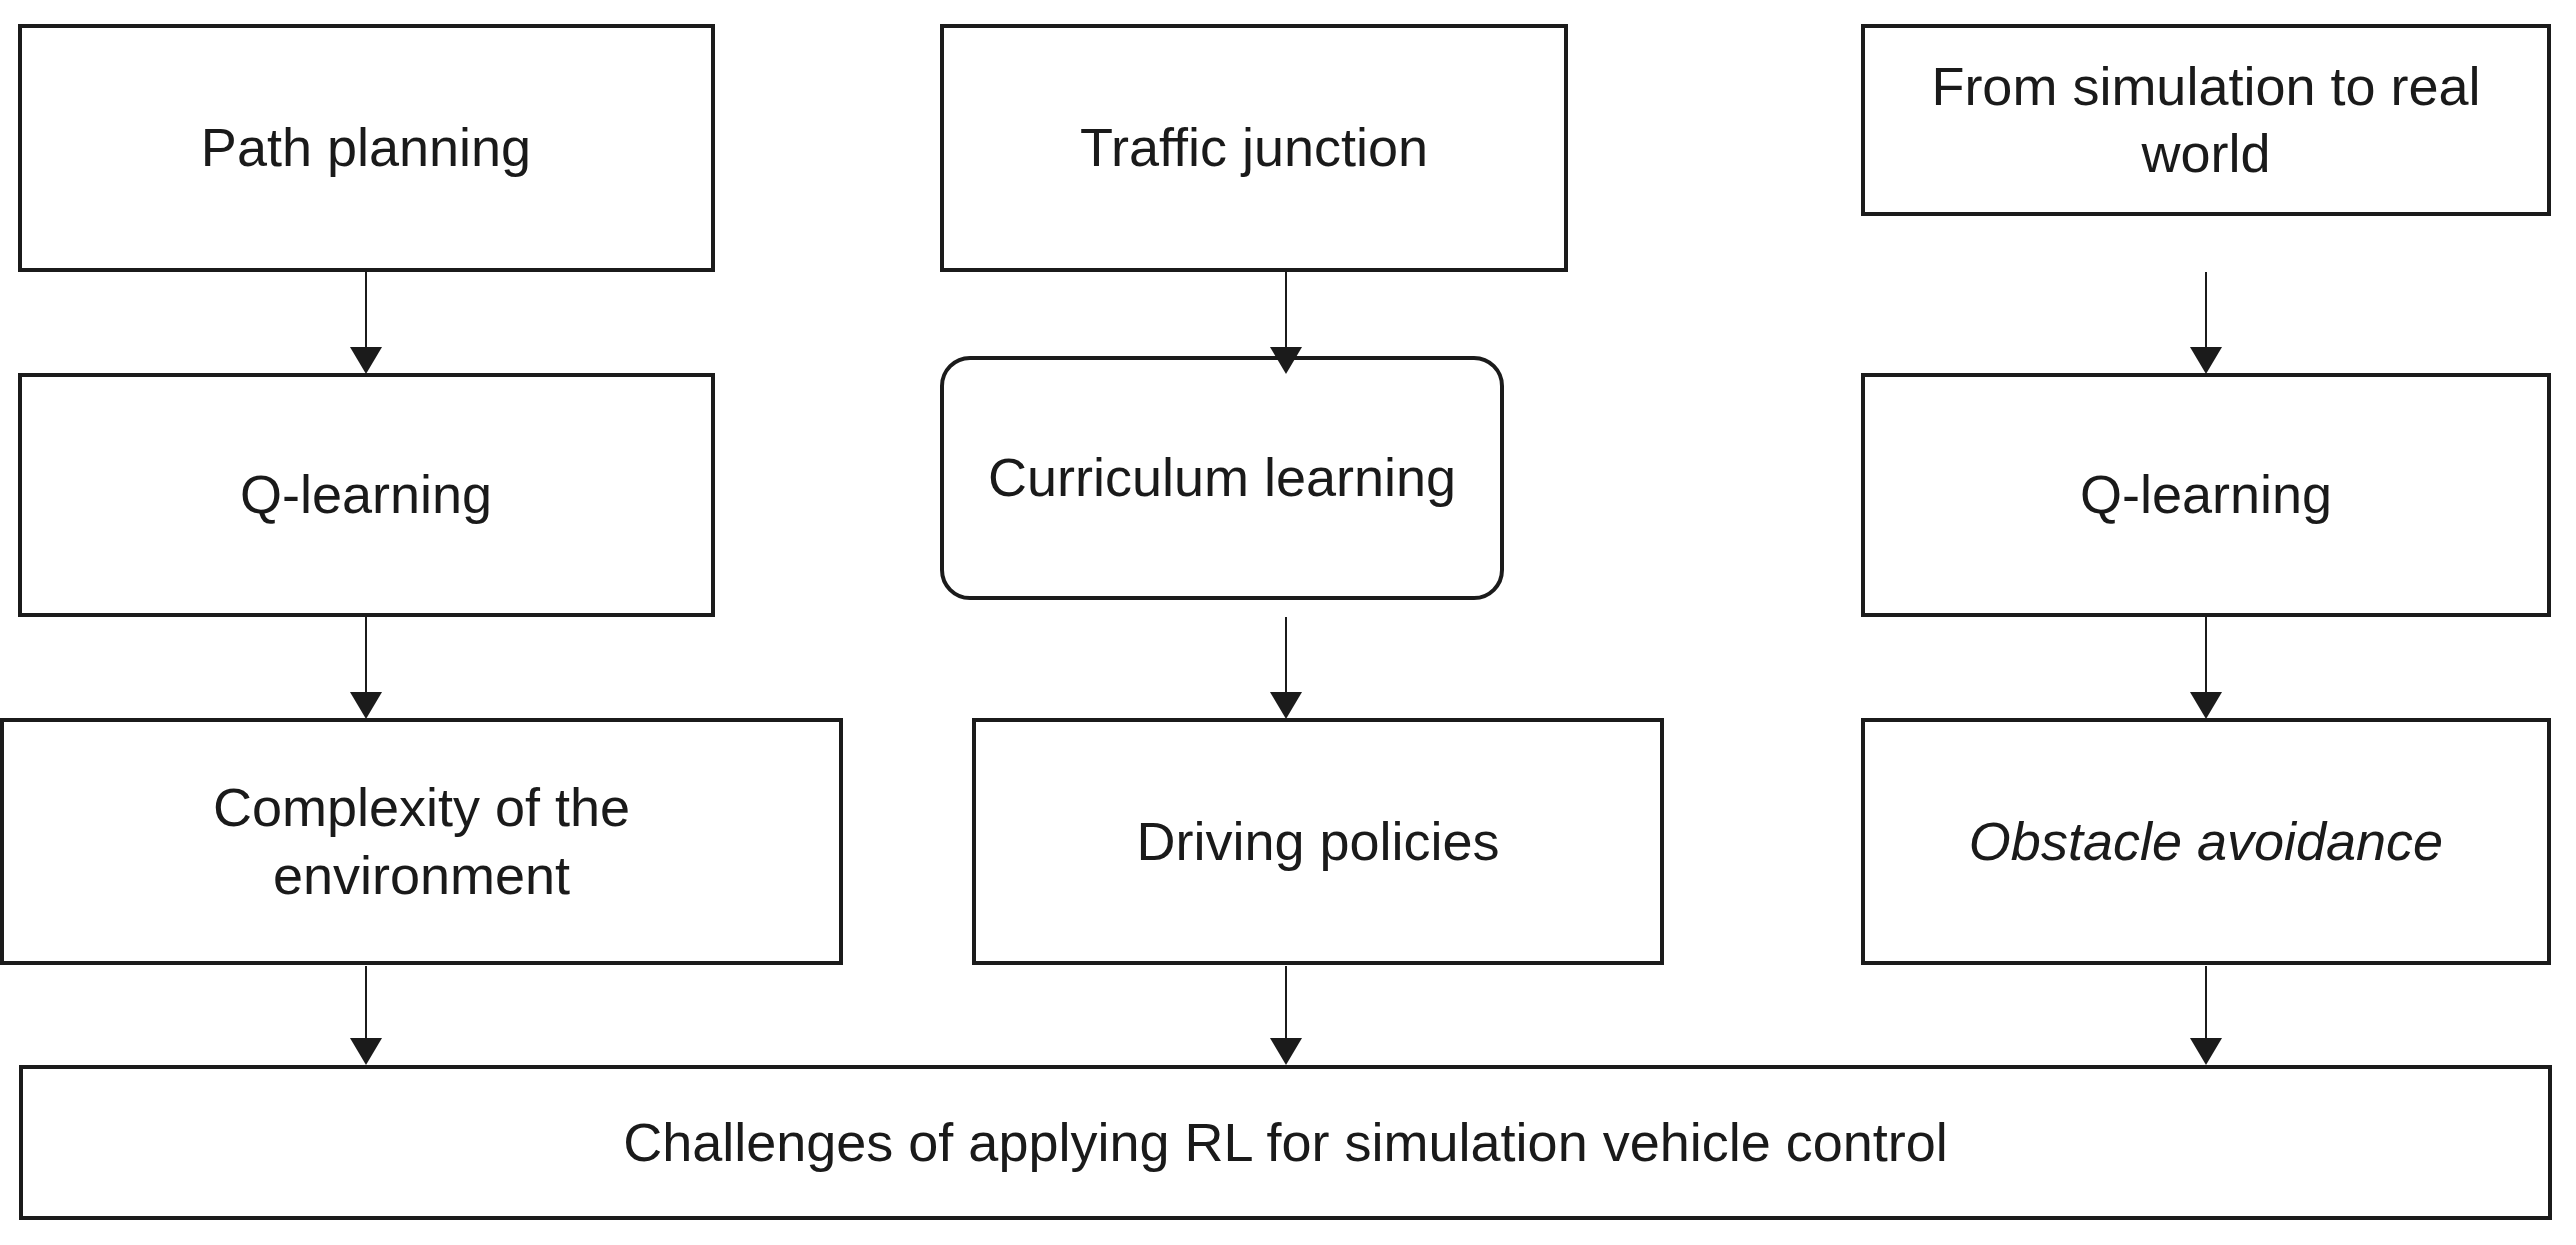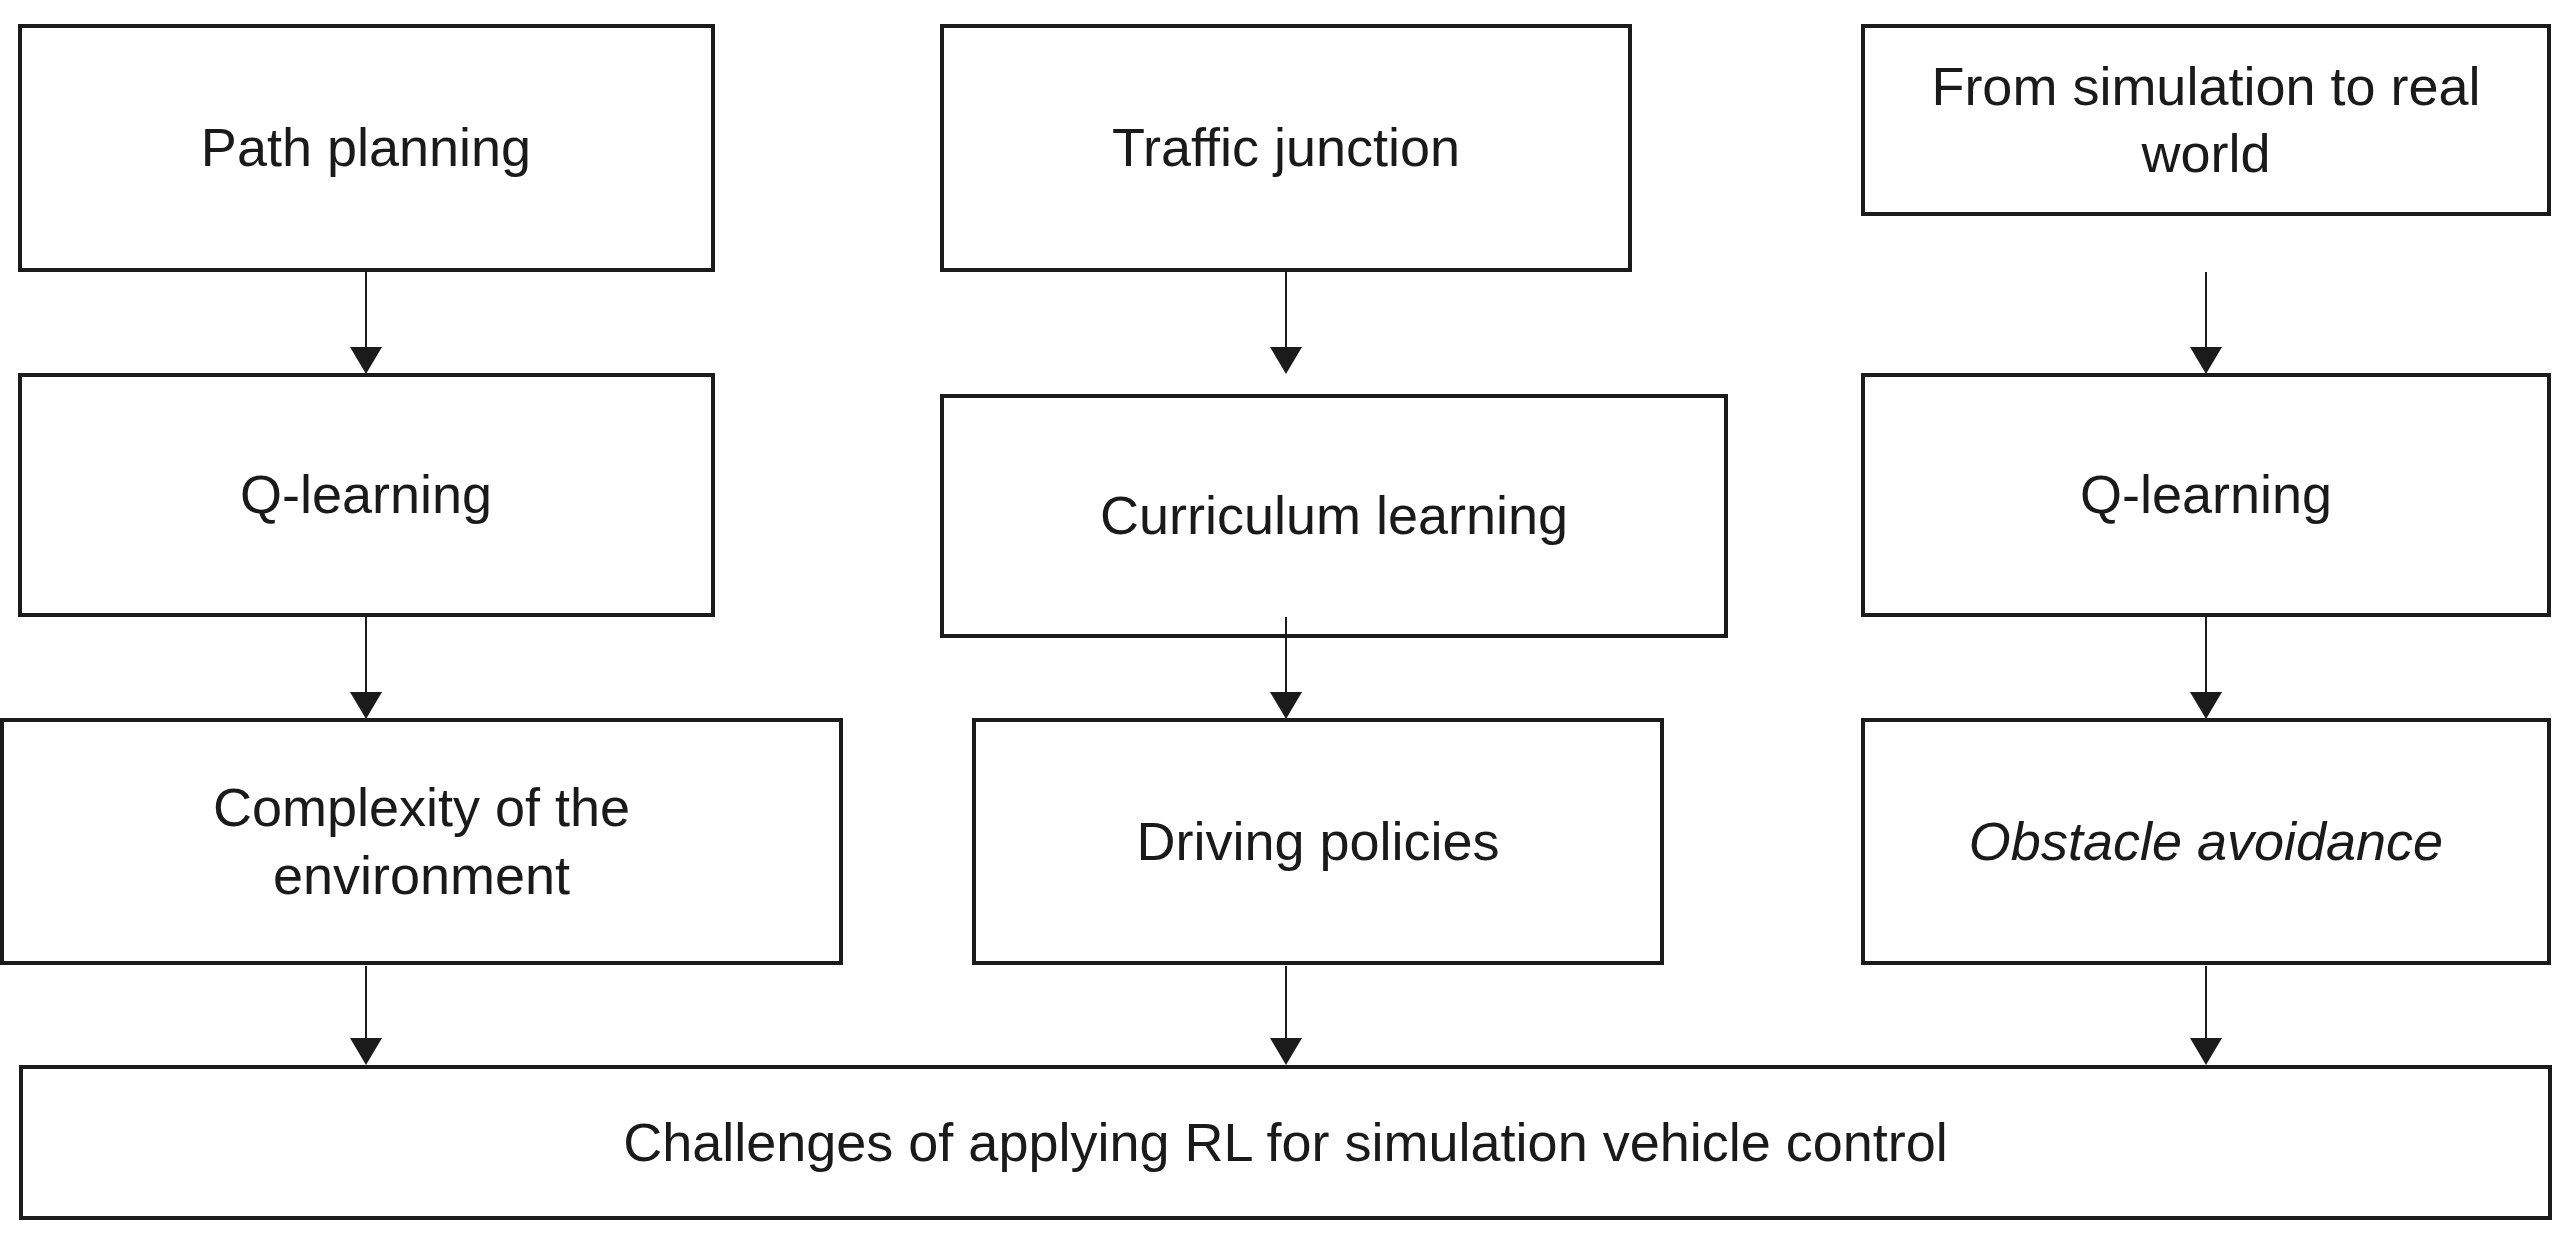--- a/index.html
+++ b/index.html
@@ -28,25 +28,25 @@
   .node-label {
     font-size: 54px;
     line-height: 1.25;
     text-align: center;
     white-space: pre-line;
     color: #1a1a1a;
     padding: 0 26px;
   }
   
   #n-path-planning   { left: 17.5px;   top: 24px;  width: 697px; height: 248px; }
-  #n-traffic-junction{ left: 940px; top: 24px;  width: 692px; height: 248px; }
+  #n-traffic-junction{ left: 940px; top: 24px;  width: 628px; height: 248px; }
   #n-sim-to-real     { left: 1861px; top: 24px;  width: 690px; height: 192px; }
   
   #n-q-learning-left { left: 17.5px;   top: 373px; width: 697px; height: 244px; }
-  #n-curriculum      { left: 940px; top: 394px; width: 788px; height: 244px; }
+  #n-curriculum      { left: 940px; top: 356px; width: 564px; height: 244px; border-radius: 30px; }
   #n-q-learning-right{ left: 1861px; top: 373px; width: 690px; height: 244px; }
   
   #n-complexity      { left: 0;   top: 718px; width: 843px; height: 247px; }
   #n-driving-policies{ left: 972px; top: 718px; width: 692px; height: 247px; }
   #n-obstacle        { left: 1861px; top: 718px; width: 690px; height: 247px; font-style: italic; }
   
   #n-challenges      { left: 19px;   top: 1065px; width: 2533px; height: 155px; }
 
   .arrow {
     position: absolute;

